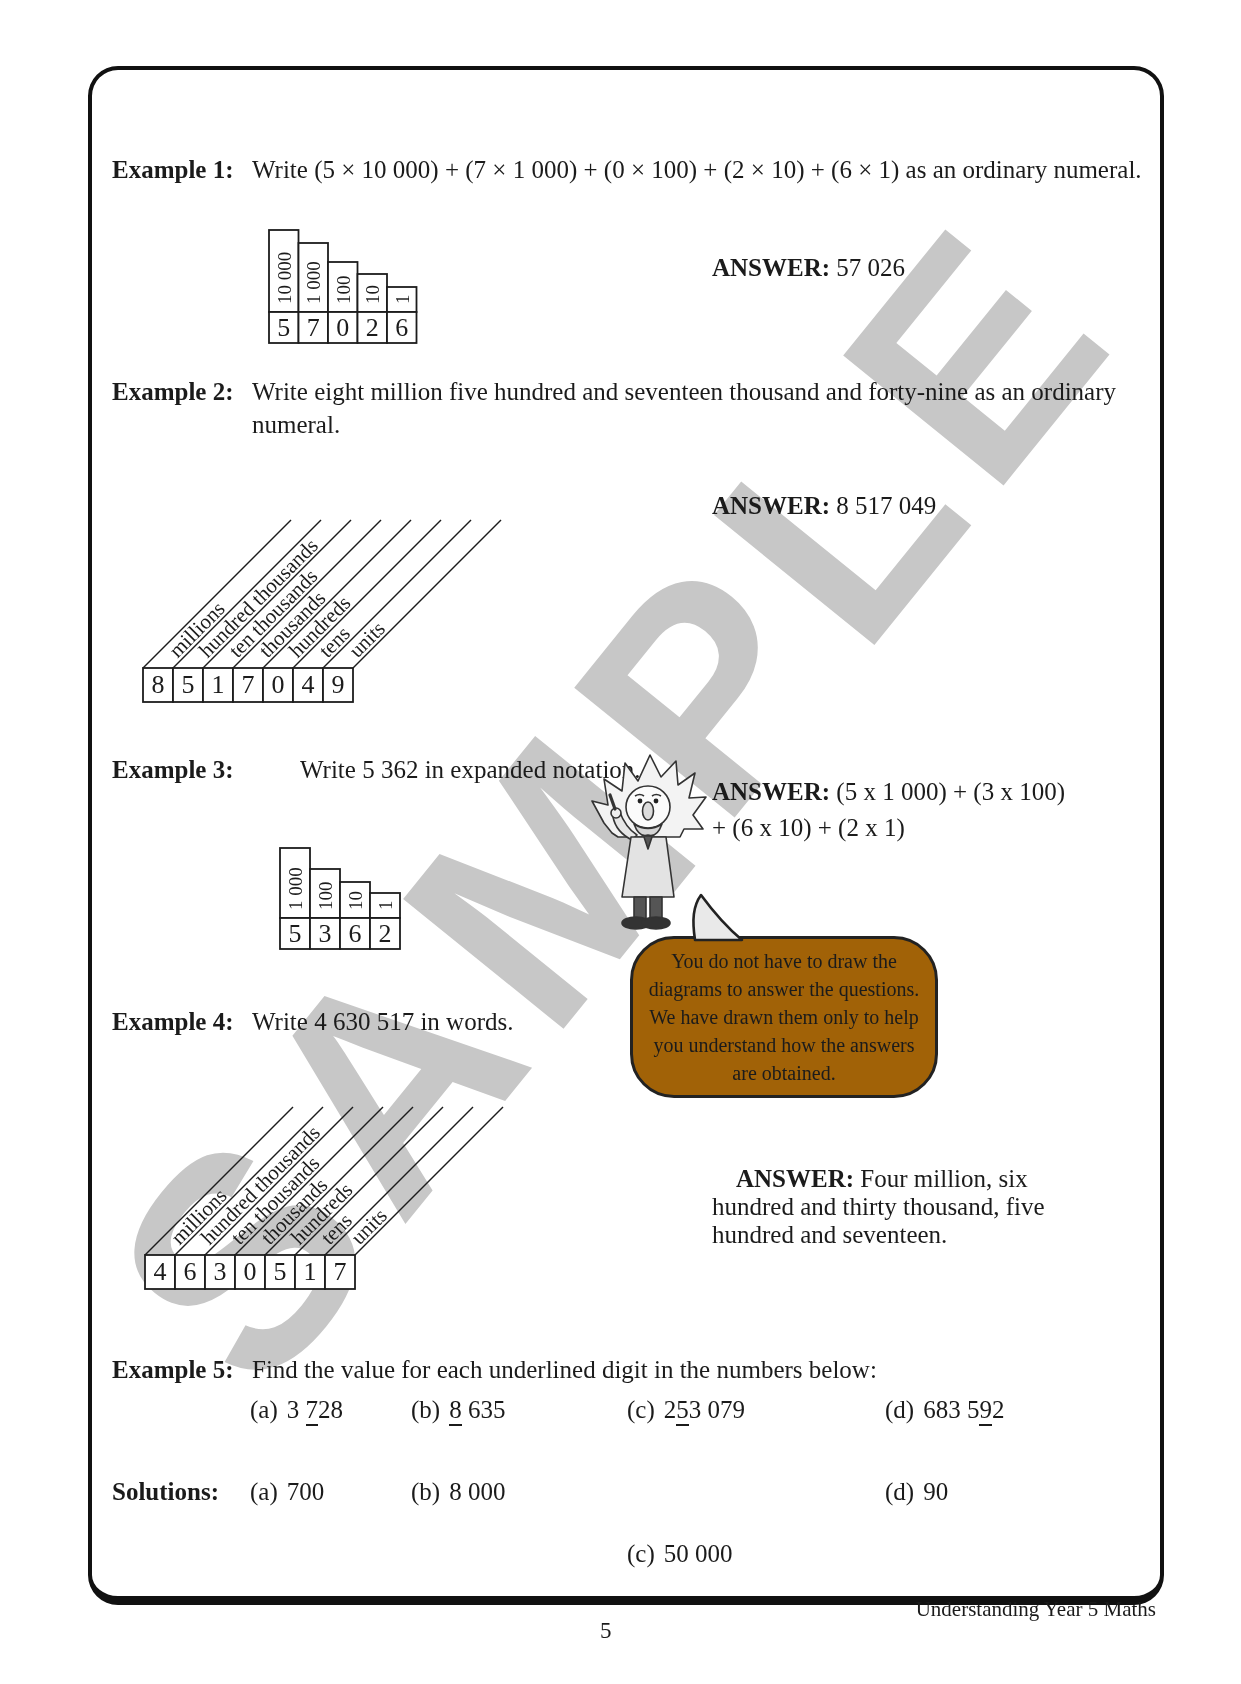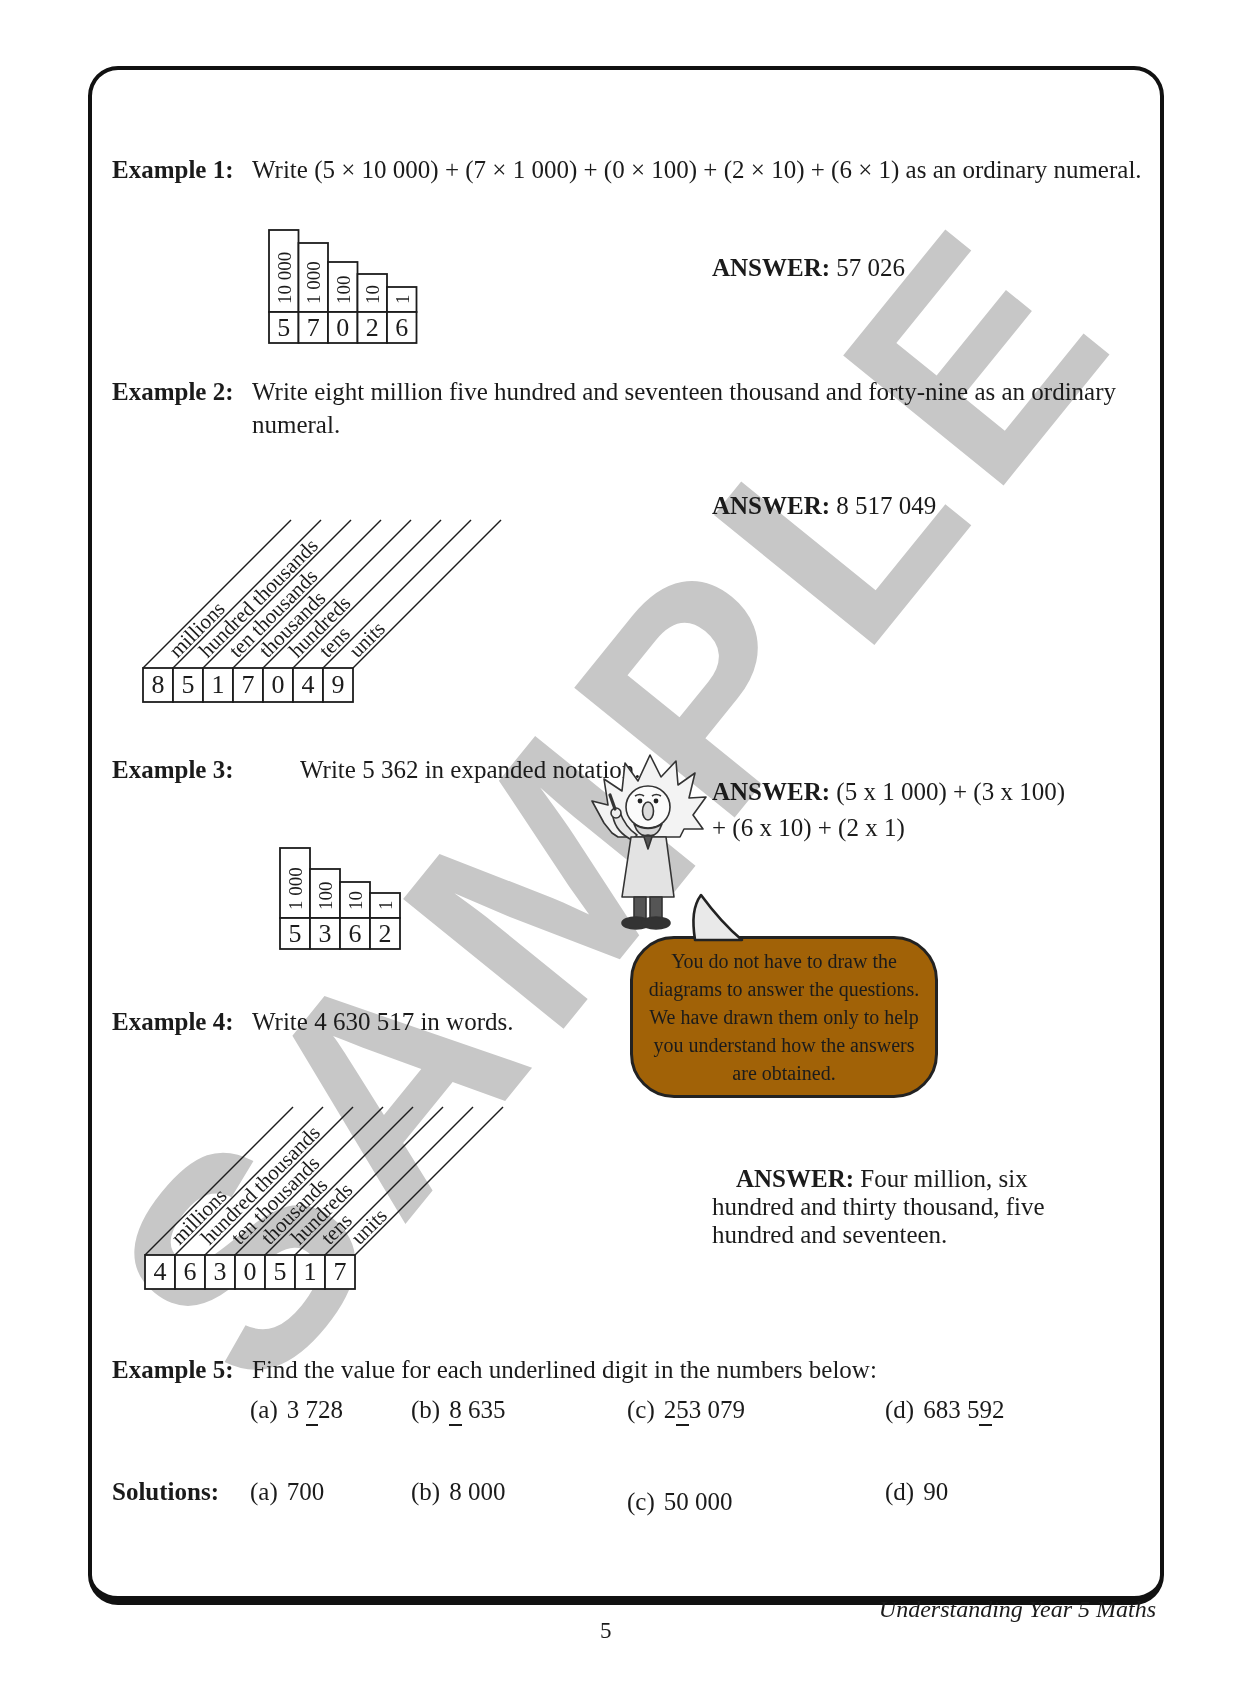--- a/index.html
+++ b/index.html
@@ -22,21 +22,21 @@
   .bubble{position:absolute;left:630px;top:936px;width:302px;height:156px;
       background:#a16207;border:3px solid #222;border-radius:44px;z-index:2;
       display:flex;flex-direction:column;justify-content:center;align-items:center;
       font-size:20px;line-height:28px;text-align:center;}
   .bubble div{white-space:nowrap;}
   #tail{position:absolute;left:642px;top:892px;z-index:3;}
   #einstein{position:absolute;left:584px;top:745px;z-index:2;}
   .chart{position:absolute;z-index:2;}
   .u{border-bottom:2px solid #1b1b1b;padding-bottom:1px;}
   .tag{margin-right:9px;}
-  #footer-right{right:85px;top:1596px;text-align:right;font-size:24px;line-height:27px;z-index:2;font-style:italic;}
+  #footer-right{right:85px;top:1596px;text-align:right;font-size:21px;line-height:27px;z-index:2;}
   #page-number{left:600px;top:1618px;font-size:23px;z-index:2;}
 </style>
 </head>
 <body>
 
 <div id="page">
 
   <div id="watermark">SAMPLE</div>
 
   <div id="frame"></div>
@@ -224,21 +224,21 @@
     <span class="tag">(d)</span><span>683 5</span><span class="u">9</span><span>2</span>
   </div>
 
   <div class="abs z exlabel" style="left:112px;top:1478px;">Solutions:</div>
   <div class="abs z extext" style="left:250px;top:1478px;">
     <span class="tag">(a)</span><span>700</span>
   </div>
   <div class="abs z extext" style="left:411px;top:1478px;">
     <span class="tag">(b)</span><span>8 000</span>
   </div>
-  <div class="abs z extext" style="left:627px;top:1488px;">
+  <div class="abs z extext" style="left:627px;top:1540px;">
     <span class="tag">(c)</span><span>50 000</span>
   </div>
   <div class="abs z extext" style="left:885px;top:1478px;">
     <span class="tag">(d)</span><span>90</span>
   </div>
 
   <div class="abs" id="footer-right">
     <div>Understanding Year 5 Maths</div>
   </div>
   <div class="abs" id="page-number">5</div>

